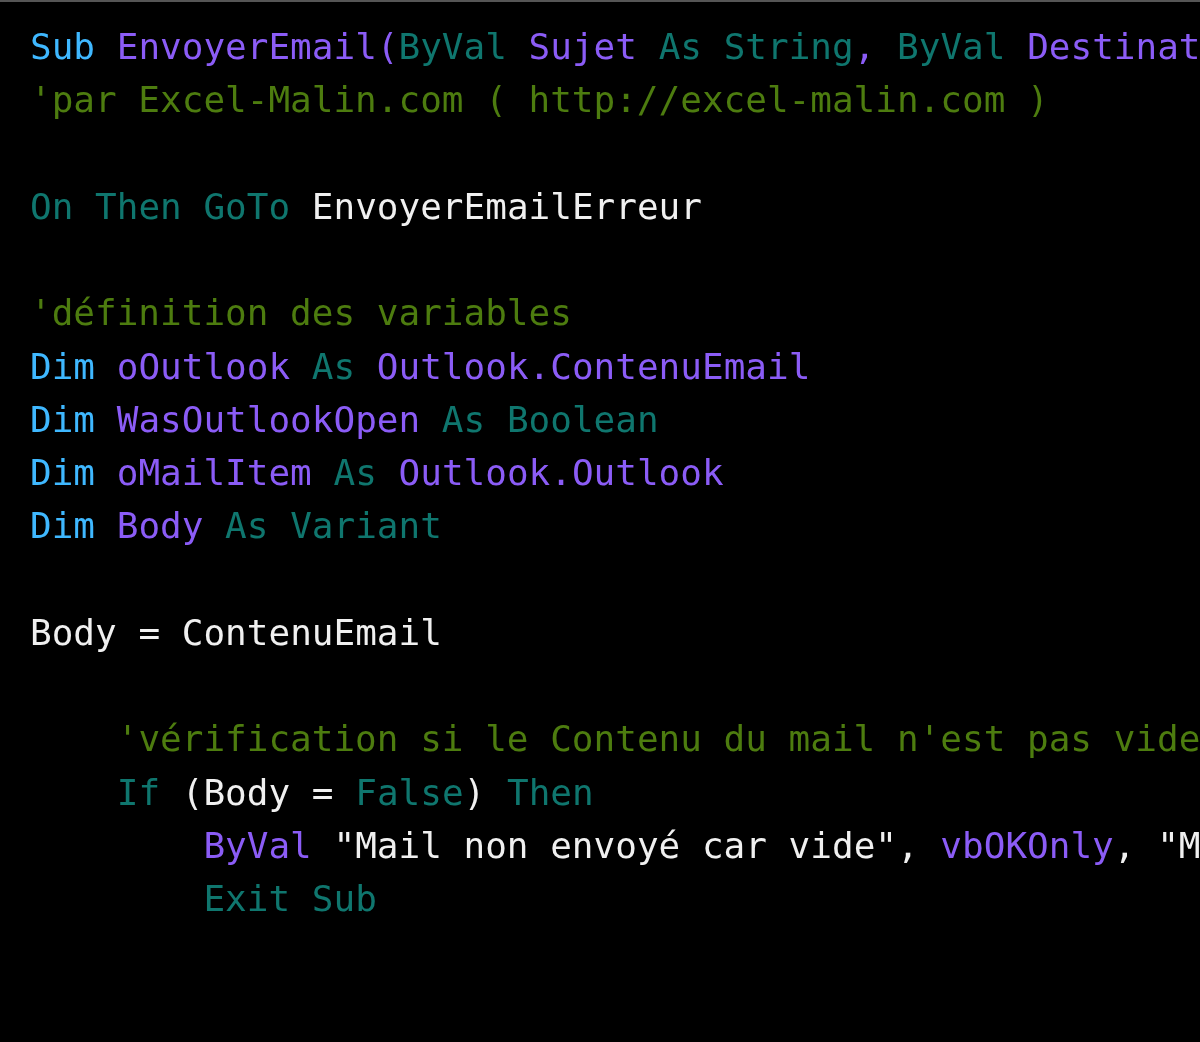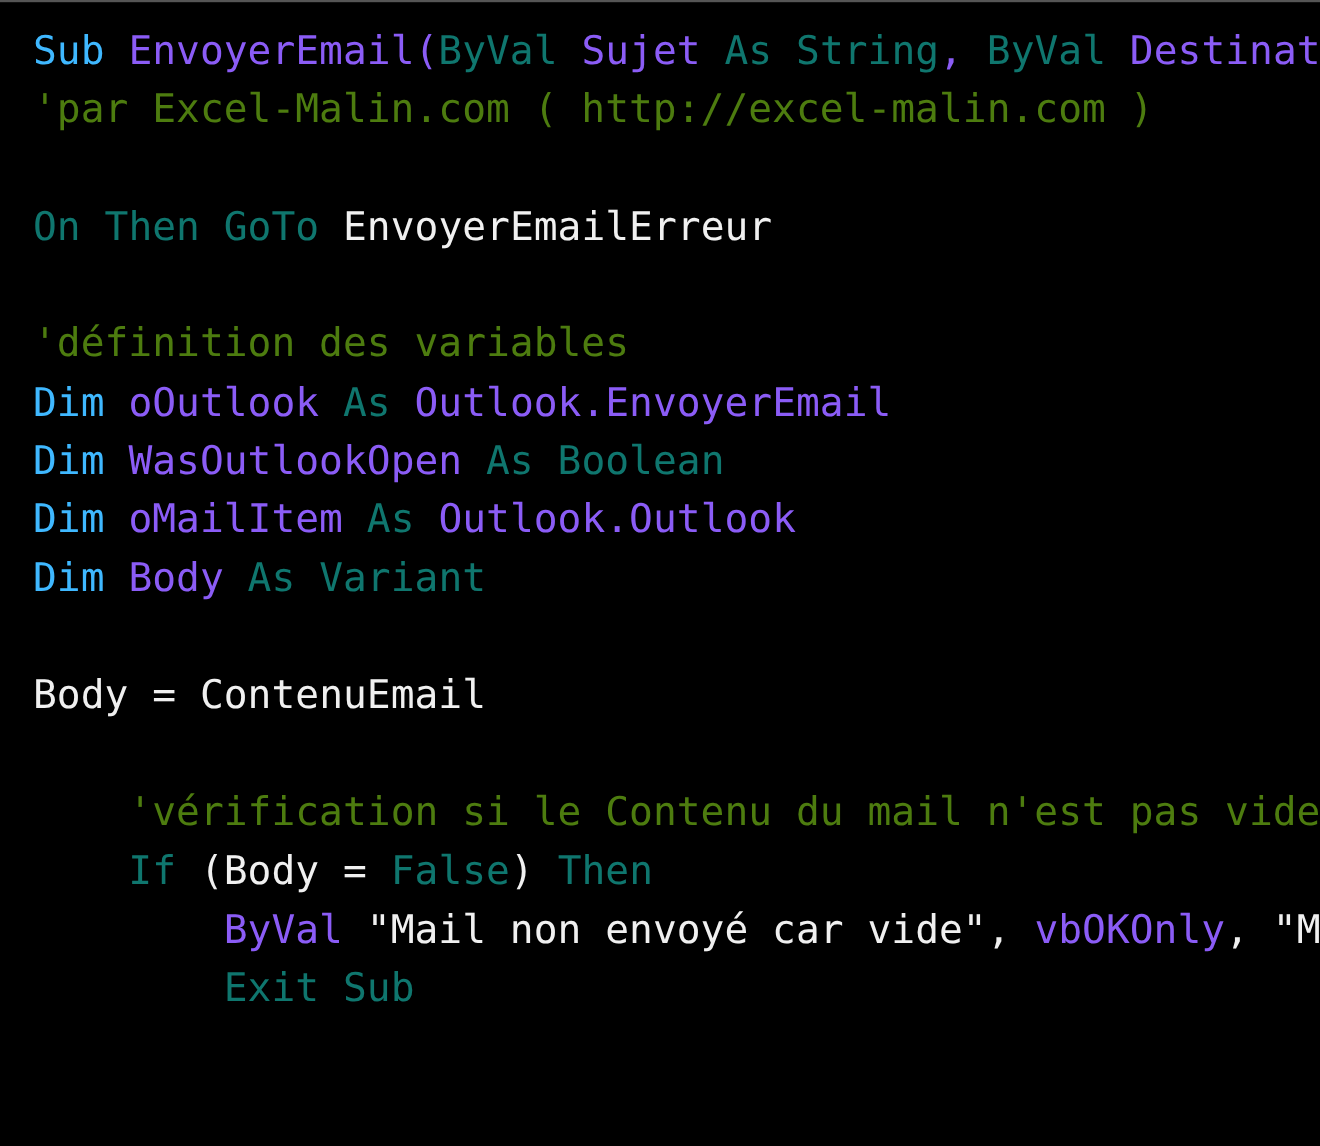--- a/index.html
+++ b/index.html
@@ -32,21 +32,21 @@
   </style>
 </head>
 <body>
 
 <div class="code-container"><span><span class="kw-blue">Sub</span> <span class="kw-yellow">EnvoyerEmail</span><span class="kw-yellow">(</span><span class="kw-cyan">ByVal</span> <span class="kw-yellow">Sujet</span> <span class="kw-cyan">As</span> <span class="kw-cyan">String</span><span class="kw-yellow">,</span> <span class="kw-cyan">ByVal</span> <span class="kw-yellow">Destinataire</span></span>
 <span><span class="kw-green">'par Excel-Malin.com ( http://excel-malin.com )</span></span>
 
 <span><span class="kw-cyan">On</span> <span class="kw-cyan">Then</span> <span class="kw-cyan">GoTo</span> <span class="kw-white">EnvoyerEmailErreur</span></span>
 
 <span><span class="kw-green">'définition des variables</span></span>
-<span><span class="kw-blue">Dim</span> <span class="kw-yellow">oOutlook</span> <span class="kw-cyan">As</span> <span class="kw-yellow">Outlook.EnvoyerEmail</span></span>
+<span><span class="kw-blue">Dim</span> <span class="kw-yellow">oOutlook</span> <span class="kw-cyan">As</span> <span class="kw-yellow">Outlook.ContenuEmail</span></span>
 <span><span class="kw-blue">Dim</span> <span class="kw-yellow">WasOutlookOpen</span> <span class="kw-cyan">As</span> <span class="kw-cyan">Boolean</span></span>
 <span><span class="kw-blue">Dim</span> <span class="kw-yellow">oMailItem</span> <span class="kw-cyan">As</span> <span class="kw-yellow">Outlook.Outlook</span></span>
 <span><span class="kw-blue">Dim</span> <span class="kw-yellow">Body</span> <span class="kw-cyan">As</span> <span class="kw-cyan">Variant</span></span>
 
 <span><span class="kw-white">Body</span> <span class="kw-white">=</span> <span class="kw-white">ContenuEmail</span></span>
 
 <span>    <span class="kw-green">'vérification si le Contenu du mail n'est pas vide. Si oui, e</span></span>
 <span>    <span class="kw-cyan">If</span> <span class="kw-white">(</span><span class="kw-white">Body</span> <span class="kw-white">=</span> <span class="kw-cyan">False</span><span class="kw-white">)</span> <span class="kw-cyan">Then</span></span>
 <span>        <span class="kw-yellow">ByVal</span> <span class="kw-white">"Mail non envoyé car vide"</span><span class="kw-white">,</span> <span class="kw-yellow">vbOKOnly</span><span class="kw-white">,</span> <span class="kw-white">"Mess</span></span>
 <span>        <span class="kw-cyan">Exit</span> <span class="kw-cyan">Sub</span></span></div>

